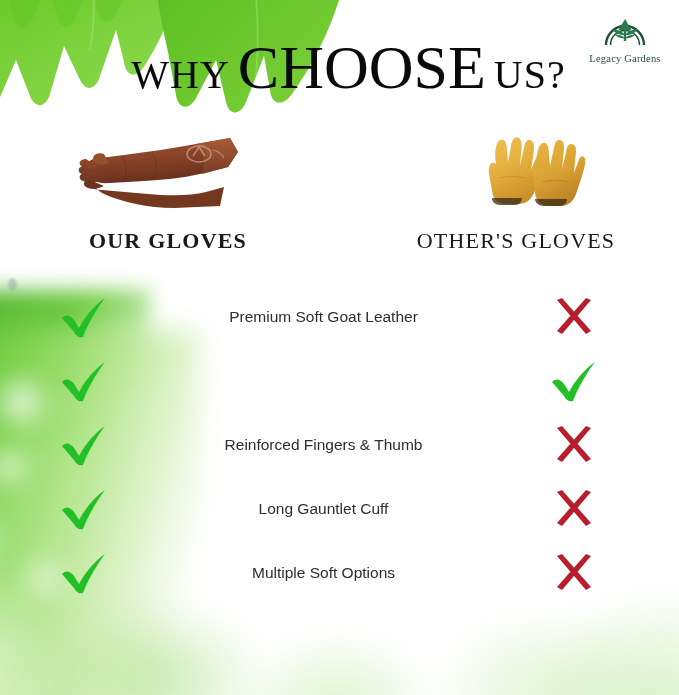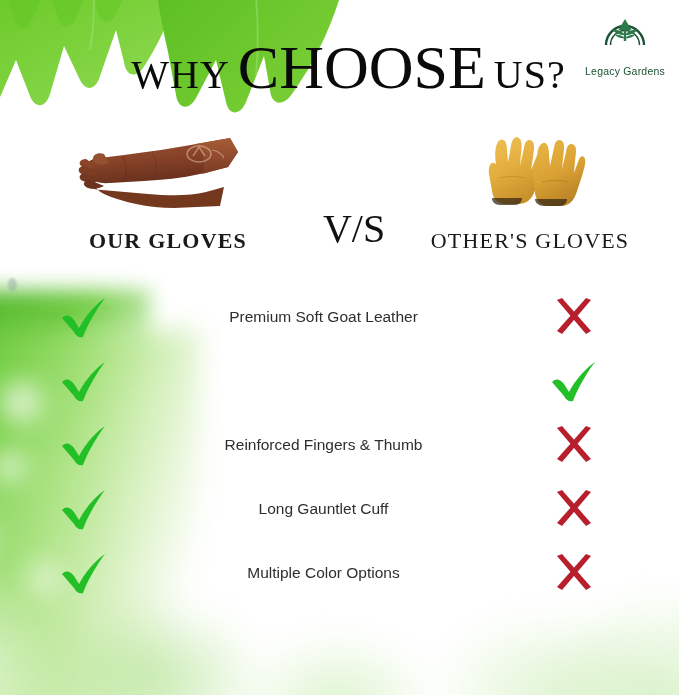--- a/index.html
+++ b/index.html
@@ -100,22 +100,22 @@
 
   .brand {
     position: absolute;
     right: 8px; top: 12px;
     width: 92px;
     text-align: center;
   }
   .brand-mark { display: block; margin: 0 auto; }
   .brand-name {
     display: block;
-    margin-top: 17px;
-    font-family: Liberation Sans, sans-serif;
+    margin-top: 5px;
+    font-family: Liberation Serif, serif;
     font-size: 10.5px;
     color: #1d5234;
     letter-spacing: 0.2px;
     white-space: nowrap;
   }
 
   
   .prod-ours   { position: absolute; left: 78px;  top: 132px; width: 180px; height: 80px; }
   .prod-theirs { position: absolute; left: 478px; top: 128px; width: 120px; height: 88px; }
 
@@ -133,21 +133,21 @@
   .cap {
     position: absolute;
     font-family: "Liberation Serif", serif;
     font-size: 22px;
     color: #1a1a1a;
     letter-spacing: 1.2px;
     white-space: nowrap;
     text-align: center;
   }
   .cap-ours   { left: 68px;  top: 228px; width: 200px; font-weight: bold; }
-  .cap-theirs { left: 430px; top: 228px; width: 200px; }
+  .cap-theirs { left: 416px; top: 228px; width: 200px; }
 
   
   .rows { position: absolute; left: 0; top: 285px; width: 669px; }
   .row {
     position: relative;
     display: flex;
     align-items: center;
     height: 64px;
   }
   .cell-mark {
@@ -275,21 +275,20 @@
       <path d="M22,50 C30,48 38,48 46,50" stroke="#b78327" stroke-width="1" fill="none" opacity="0.6"></path>
     </g>
 
     <g>
       <path d="M60,32 C58,24 61,16 65,15 C69,14 71,19 71,27 L72,38 L76,20 C77,12 81,11 84,13 C87,15 86,22 85,30 L84,41 L88,24 C89,16 93,15 96,17 C99,19 98,26 97,33 L96,45 L100,34 C102,27 106,27 107,31 C108,35 106,41 104,48 L98,66 C95,74 90,78 83,78 L71,78 C63,78 58,73 57,65 L55,45 C54,37 57,33 60,34 Z" fill="url(#yl2)"></path>
       <path d="M57,71 L89,71 C89,75 86,78 82,78 L66,78 C61,78 57,75 57,71 Z" fill="#3a2a14" opacity="0.75"></path>
       <path d="M64,54 C73,52 82,52 90,54" stroke="#a87921" stroke-width="1" fill="none" opacity="0.6"></path>
     </g>
   </svg>
 
-  <div class="vs">V/S</div>
 
   <div class="cap cap-ours">OUR GLOVES</div>
   <div class="cap cap-theirs">OTHER'S GLOVES</div>
 
   <div class="rows">
 
     <div class="row">
       <div class="cell-mark">
         <svg width="52" height="46" viewBox="0 0 52 46">
           <path d="M4,24 C8,20 12,21 16,26 L21,34 C28,21 37,11 47,4 C38,16 30,30 25,43 C21,44 18,42 16,38 Z" fill="#22c026"></path>
@@ -346,21 +345,21 @@
         </svg>
       </div>
     </div>
 
     <div class="row">
       <div class="cell-mark">
         <svg width="52" height="46" viewBox="0 0 52 46">
           <path d="M4,24 C8,20 12,21 16,26 L21,34 C28,21 37,11 47,4 C38,16 30,30 25,43 C21,44 18,42 16,38 Z" fill="#22c026"></path>
         </svg>
       </div>
-      <div class="cell-feature">Multiple Color Options</div>
+      <div class="cell-feature">Multiple Soft Options</div>
       <div class="cell-mark right">
         <svg width="44" height="42" viewBox="0 0 44 42">
           <path d="M5,4 L10,2 L39,35 L34,38 Z" fill="#b81f2d"></path>
           <path d="M39,4 L34,2 L5,35 L10,38 Z" fill="#b81f2d"></path>
         </svg>
       </div>
     </div>
 
   </div>
 </div>

